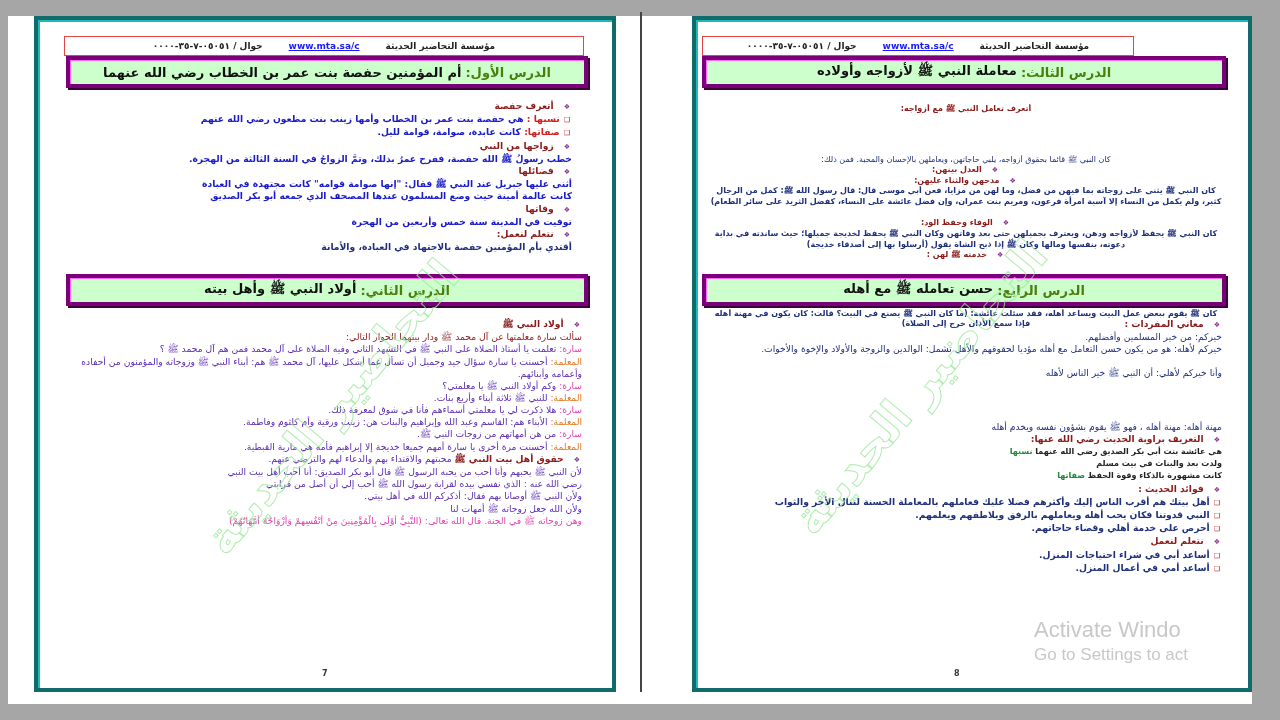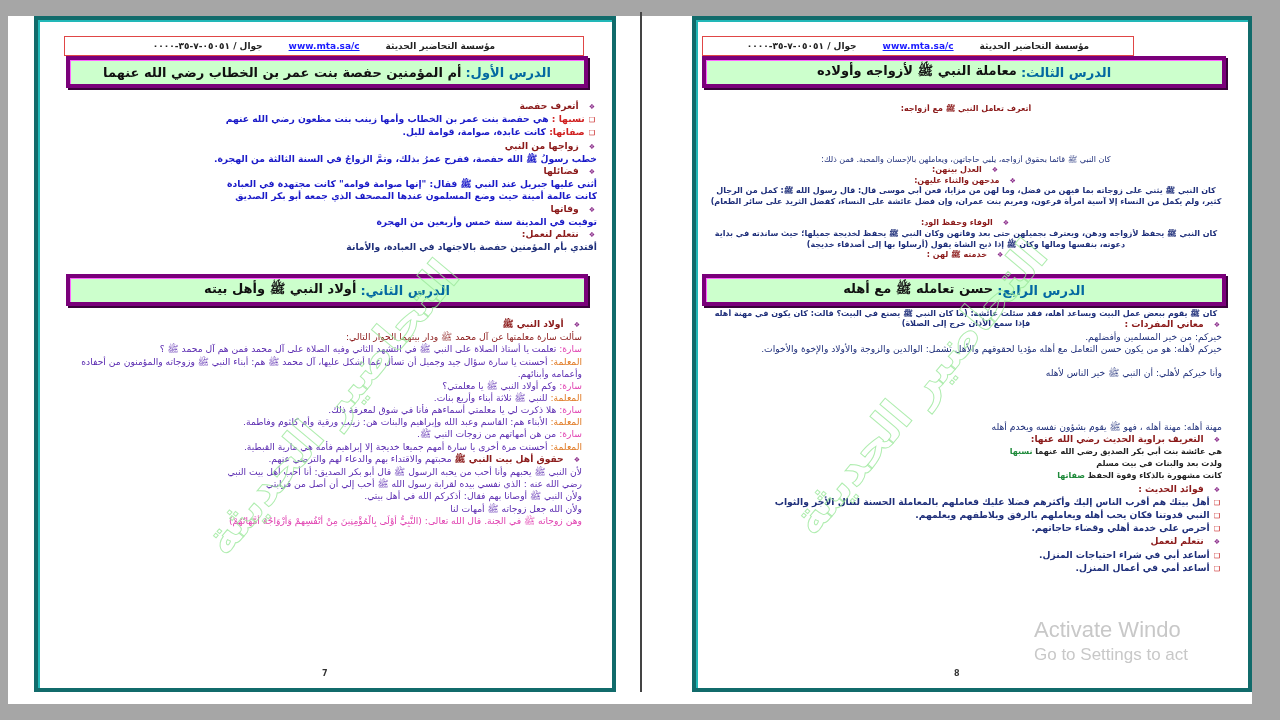--- a/index.html
+++ b/index.html
@@ -39,21 +39,21 @@
   .page-header .link { color: #1a1aff; text-decoration: underline; }
   .lesson-title {
     position: absolute; height: 32px;
     background: #ccffcc;
     border: 4px solid #7a007a;
     box-shadow: inset 1px 1px 0 #ff66ff, 2px 2px 0 #3a003a;
     display: flex; align-items: center; justify-content: center;
     font-weight: bold; font-size: 13px; color: #111;
     white-space: nowrap;
   }
-  .lesson-title .lbl { color: #0369a1; margin-left: 4px; }
+  .lesson-title .lbl { color: #4d7c0f; margin-left: 4px; }
   .page.left .lesson-title { left: 28px; right: 24px; }
   .page.right .lesson-title { left: 6px; right: 22px; }
 
   .content {
     position: absolute; font-size: 9.2px; line-height: 12.2px; font-weight: bold;
     direction: rtl; text-align: right;
   }
   .line { white-space: nowrap; overflow: hidden; }
   .bul::before { content: "❖"; color: #8a2b8a; font-size: 7px; margin-left: 10px; margin-right: 2px; }
   .sq::before { content: "❑"; color: #c00000; font-size: 7px; margin-left: 4px; margin-right: 2px; }
@@ -101,21 +101,21 @@
     <span>مؤسسة التحاضير الحديثة</span>
     <span class="link">www.mta.sa/c</span>
     <span>جوال / ٠٥٠٥١-٧-٣٥-٠٠٠٠</span>
   </div>
 
   <div class="lesson-title" style="top:36px;">
     <span class="lbl">الدرس الأول:</span>
     <span>أم المؤمنين حفصة بنت عمر بن الخطاب رضي الله عنهما</span>
   </div>
 
-  <div class="content" style="top:80px; right:15px; left:40px;">
+  <div class="content" style="top:80px; right:40px; left:40px;">
     <div class="line bul c-head">أتعرف حفصة</div>
     <div class="line sq"><span class="c-red">نسبها :</span> <span class="c-blue">هي حفصة بنت عمر بن الخطاب وأمها زينب بنت مظعون رضي الله عنهم</span></div>
     <div class="line sq"><span class="c-red">صفاتها:</span> <span class="c-blue">كانت عابدة، صوامة، قوامة لليل.</span></div>
     <div class="line bul c-head">زواجها من النبي</div>
     <div class="line c-blue">خطب رسولُ ﷺ الله حفصة، ففرح عمرُ بذلك، وتمَّ الزواجُ في السنة الثالثة من الهجرة.</div>
     <div class="line bul c-head">فضائلها</div>
     <div class="line c-blue">أثنى عليها جبريل عند النبي ﷺ فقال: "إنها صوامة قوامه" كانت مجتهدة في العبادة</div>
     <div class="line c-blue">كانت عالمة أمينة حيث وضع المسلمون عندها المصحف الذي جمعه أبو بكر الصديق</div>
     <div class="line bul c-head">وفاتها</div>
     <div class="line c-blue">توفيت في المدينة سنة خمس وأربعين من الهجرة</div>

